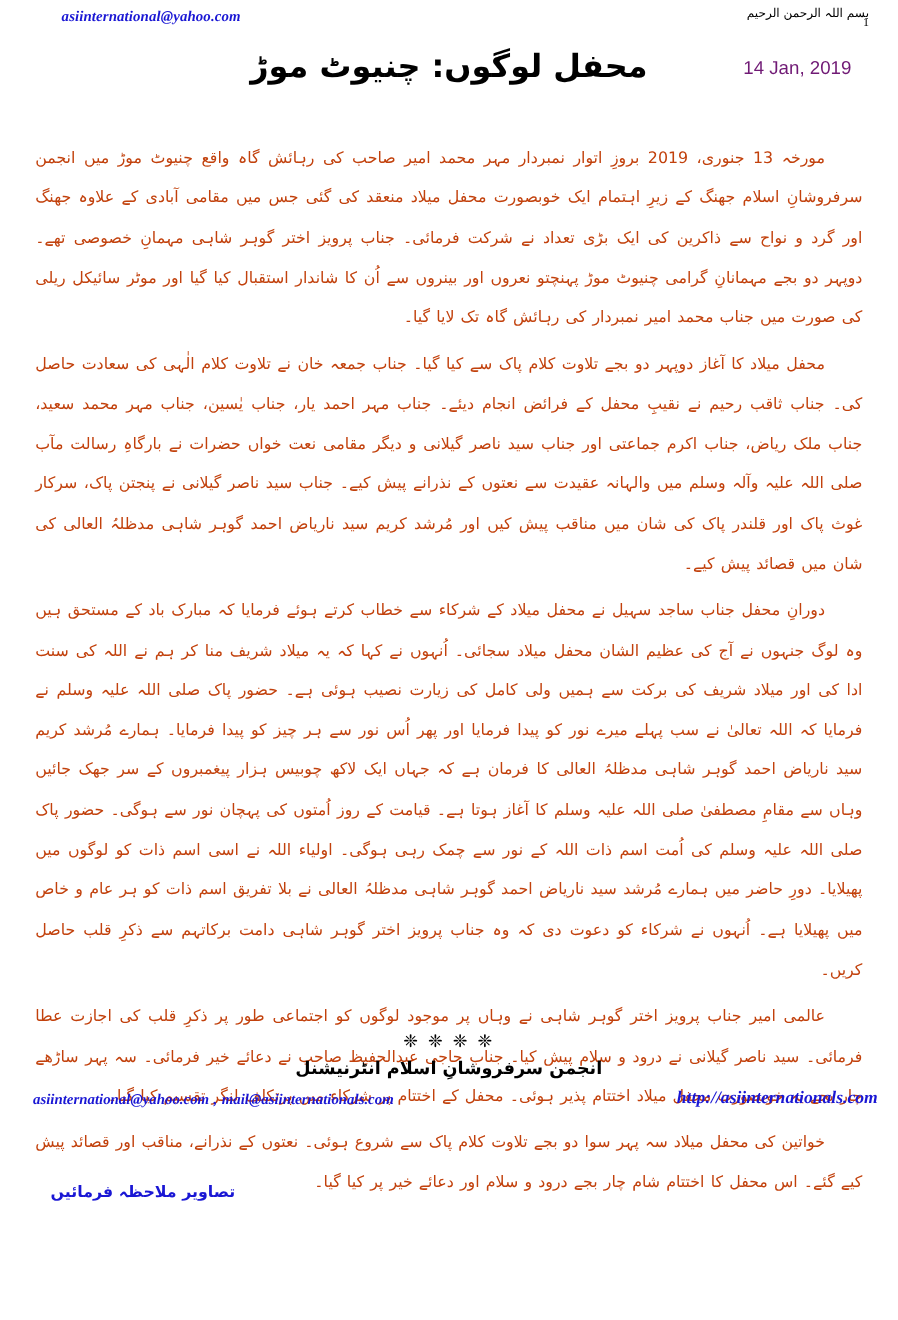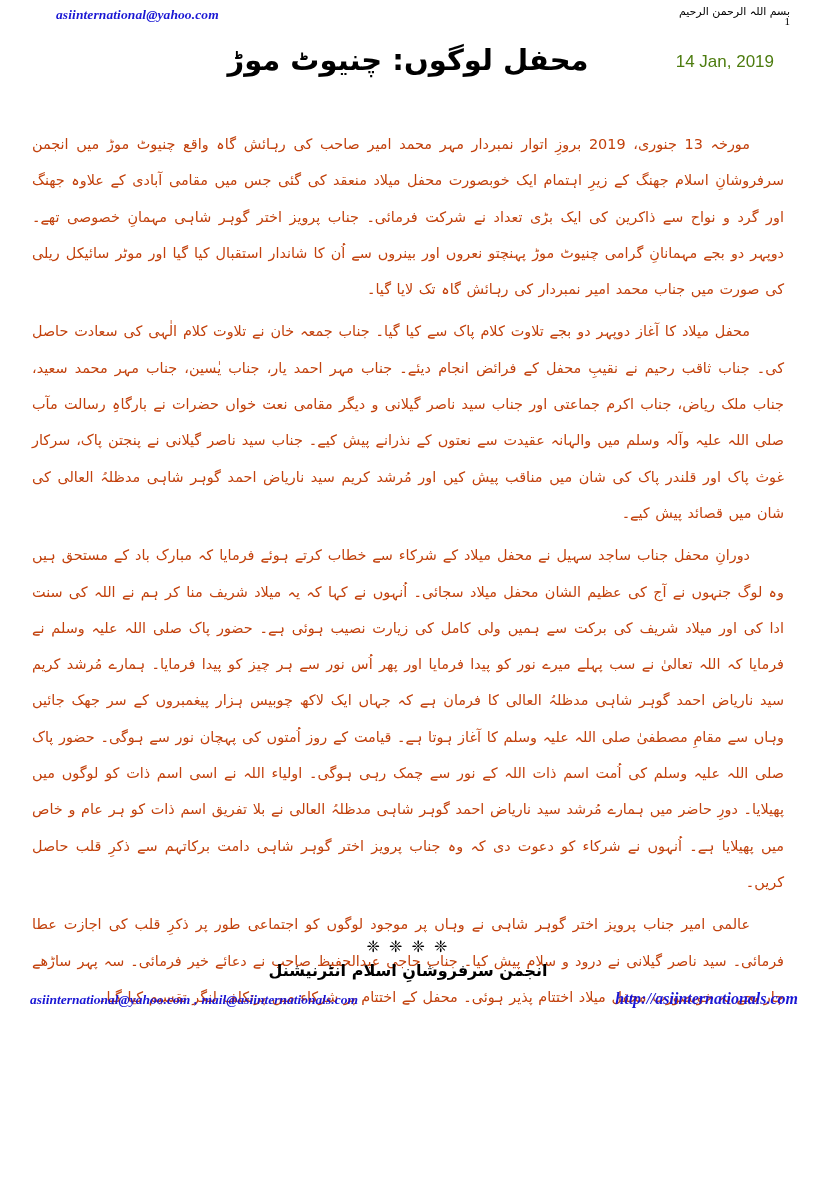--- a/index.html
+++ b/index.html
@@ -86,21 +86,21 @@
     line-height: 1.25;
     color: #000;
     letter-spacing: 0.5px;
   }
   .doc-date {
     position: absolute;
     right: 16px;
     top: 12px;
     font-family: "Liberation Sans", sans-serif;
     font-size: 17px;
-    color: #4d7c0f;
+    color: #701a75;
     white-space: nowrap;
   }
 
   
   .body-area {
     direction: rtl;
     text-align: justify;
     text-align-last: right;
     margin-top: 24px;
     padding: 0 6px;
@@ -215,20 +215,24 @@
   <div class="body-area">
 
     <p class="para">مورخہ 13 جنوری، 2019 بروزِ اتوار نمبردار مہر محمد امیر صاحب کی رہائش گاہ واقع چنیوٹ موڑ میں انجمن سرفروشانِ اسلام جھنگ کے زیرِ اہتمام ایک خوبصورت محفل میلاد منعقد کی گئی جس میں مقامی آبادی کے علاوہ جھنگ اور گرد و نواح سے ذاکرین کی ایک بڑی تعداد نے شرکت فرمائی۔ جناب پرویز اختر گوہر شاہی مہمانِ خصوصی تھے۔ دوپہر دو بجے مہمانانِ گرامی چنیوٹ موڑ پہنچتو نعروں اور بینروں سے اُن کا شاندار استقبال کیا گیا اور موٹر سائیکل ریلی کی صورت میں جناب محمد امیر نمبردار کی رہائش گاہ تک لایا گیا۔</p>
 
     <p class="para">محفل میلاد کا آغاز دوپہر دو بجے تلاوت کلام پاک سے کیا گیا۔ جناب جمعہ خان نے تلاوت کلام الٰہی کی سعادت حاصل کی۔ جناب ثاقب رحیم نے نقیبِ محفل کے فرائض انجام دیئے۔ جناب مہر احمد یار، جناب یٰسین، جناب مہر محمد سعید، جناب ملک ریاض، جناب اکرم جماعتی اور جناب سید ناصر گیلانی و دیگر مقامی نعت خواں حضرات نے بارگاہِ رسالت مآب صلی اللہ علیہ وآلہ وسلم میں والہانہ عقیدت سے نعتوں کے نذرانے پیش کیے۔ جناب سید ناصر گیلانی نے پنجتن پاک، سرکار غوث پاک اور قلندر پاک کی شان میں مناقب پیش کیں اور مُرشد کریم سید ناریاض احمد گوہر شاہی مدظلہُ العالی کی شان میں قصائد پیش کیے۔</p>
 
     <p class="para">دورانِ محفل جناب ساجد سہیل نے محفل میلاد کے شرکاء سے خطاب کرتے ہوئے فرمایا کہ مبارک باد کے مستحق ہیں وہ لوگ جنہوں نے آج کی عظیم الشان محفل میلاد سجائی۔ اُنہوں نے کہا کہ یہ میلاد شریف منا کر ہم نے اللہ کی سنت ادا کی اور میلاد شریف کی برکت سے ہمیں ولی کامل کی زیارت نصیب ہوئی ہے۔ حضور پاک صلی اللہ علیہ وسلم نے فرمایا کہ اللہ تعالیٰ نے سب پہلے میرے نور کو پیدا فرمایا اور پھر اُس نور سے ہر چیز کو پیدا فرمایا۔ ہمارے مُرشد کریم سید ناریاض احمد گوہر شاہی مدظلہُ العالی کا فرمان ہے کہ جہاں ایک لاکھ چوبیس ہزار پیغمبروں کے سر جھک جائیں وہاں سے مقامِ مصطفیٰ صلی اللہ علیہ وسلم کا آغاز ہوتا ہے۔ قیامت کے روز اُمتوں کی پہچان نور سے ہوگی۔ حضور پاک صلی اللہ علیہ وسلم کی اُمت اسم ذات اللہ کے نور سے چمک رہی ہوگی۔ اولیاء اللہ نے اسی اسم ذات کو لوگوں میں پھیلایا۔ دورِ حاضر میں ہمارے مُرشد سید ناریاض احمد گوہر شاہی مدظلہُ العالی نے بلا تفریق اسم ذات کو ہر عام و خاص میں پھیلایا ہے۔ اُنہوں نے شرکاء کو دعوت دی کہ وہ جناب پرویز اختر گوہر شاہی دامت برکاتہم سے ذکرِ قلب حاصل کریں۔</p>
 
     <p class="para">عالمی امیر جناب پرویز اختر گوہر شاہی نے وہاں پر موجود لوگوں کو اجتماعی طور پر ذکرِ قلب کی اجازت عطا فرمائی۔ سید ناصر گیلانی نے درود و سلام پیش کیا۔ جناب حاجی عبدالحفیظ صاحب نے دعائے خیر فرمائی۔ سہ پہر ساڑھے چار بجے یہ خوبصورت محفل میلاد اختتام پذیر ہوئی۔ محفل کے اختتام پر شرکاء میں پرتکلف لنگر تقسیم کیا گیا۔</p>
 
+    <div class="tail-line">
+      <p class="para last-in-block">خواتین کی محفل میلاد سہ پہر سوا دو بجے تلاوت کلام پاک سے شروع ہوئی۔ نعتوں کے نذرانے، مناقب اور قصائد پیش کیے گئے۔ اس محفل کا اختتام شام چار بجے درود و سلام اور دعائے خیر پر کیا گیا۔</p>
+      <span class="photo-note">تصاویر ملاحظہ فرمائیں</span>
+    </div>
 
   </div>
 
   <div class="footer">
     <div class="ornament">❈ ❈ ❈ ❈</div>
 
     <div class="org-name">انجمن سرفروشانِ اسلام انٹرنیشنل</div>
 
     <div class="contact-row">
       <div class="emails">

